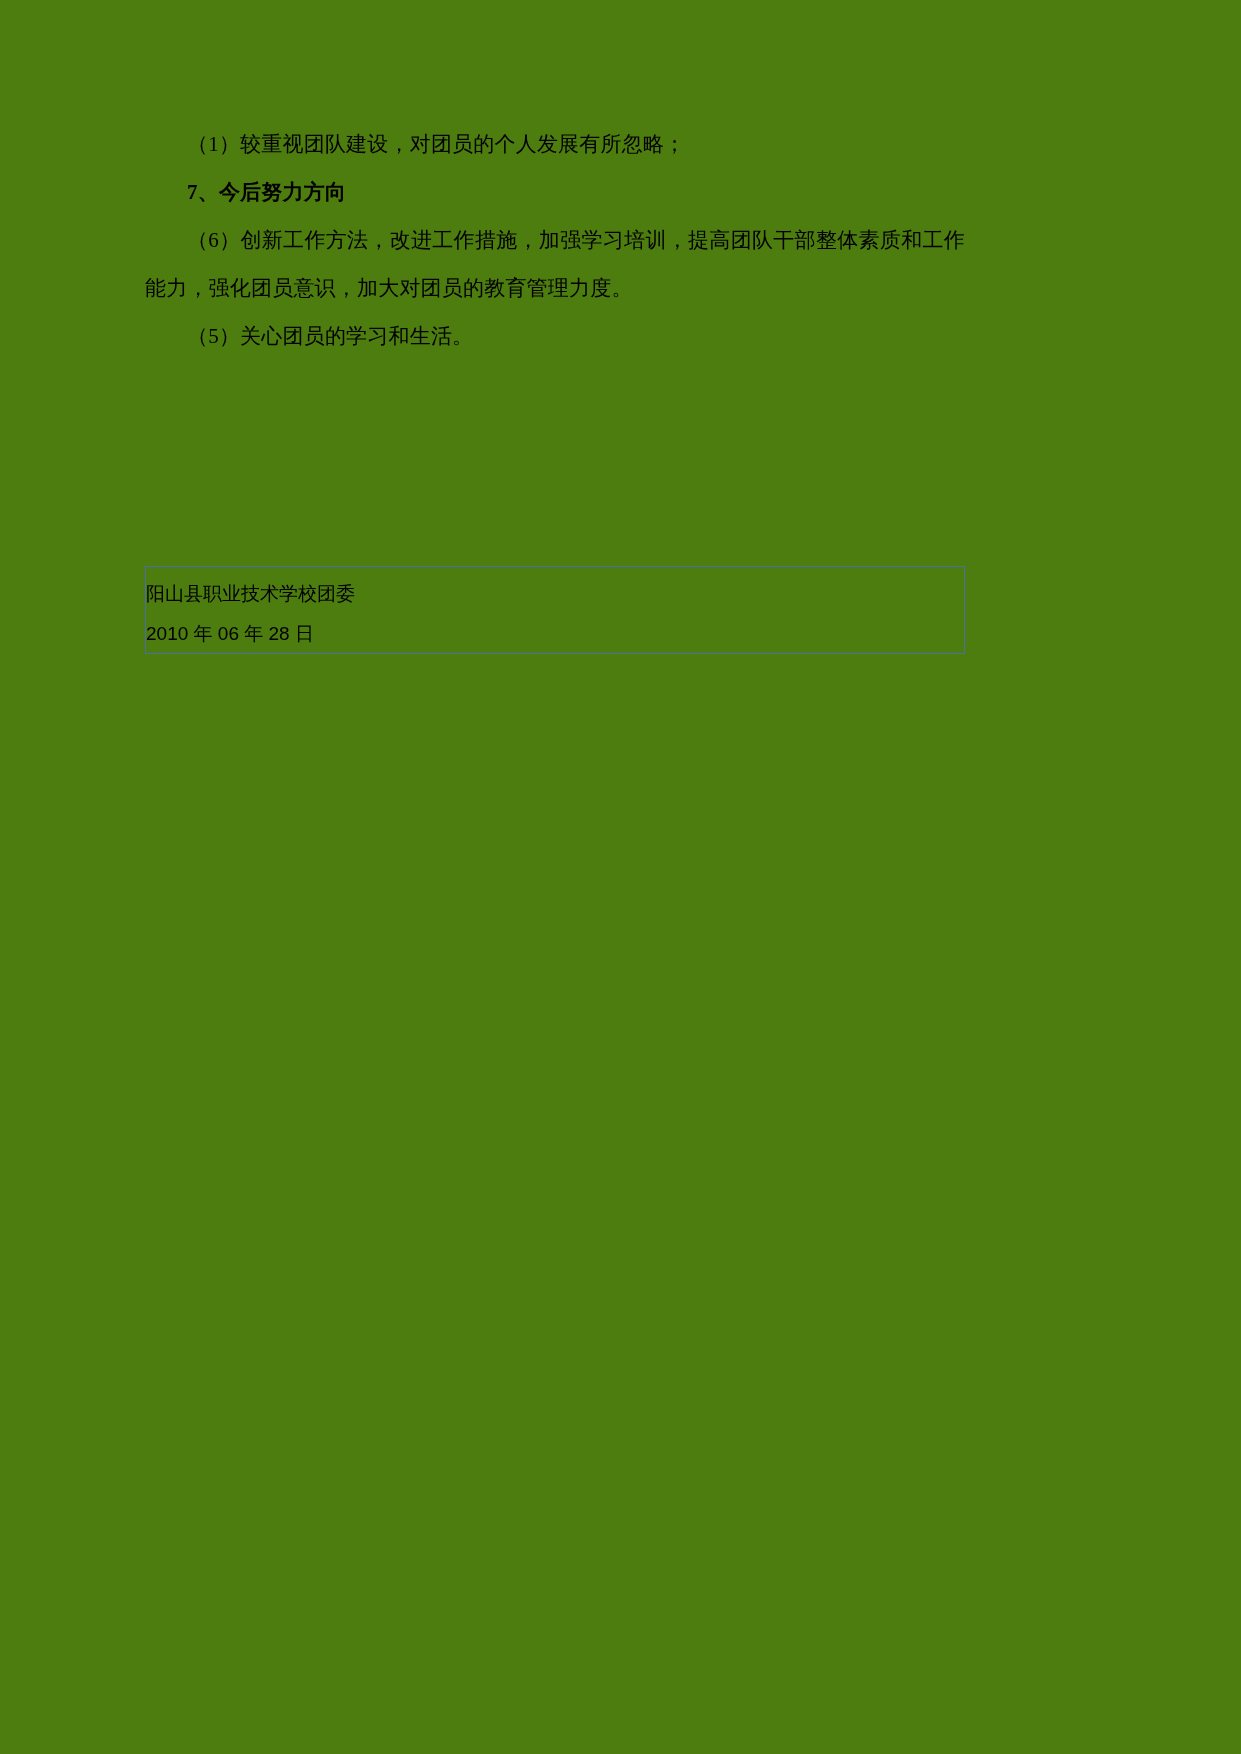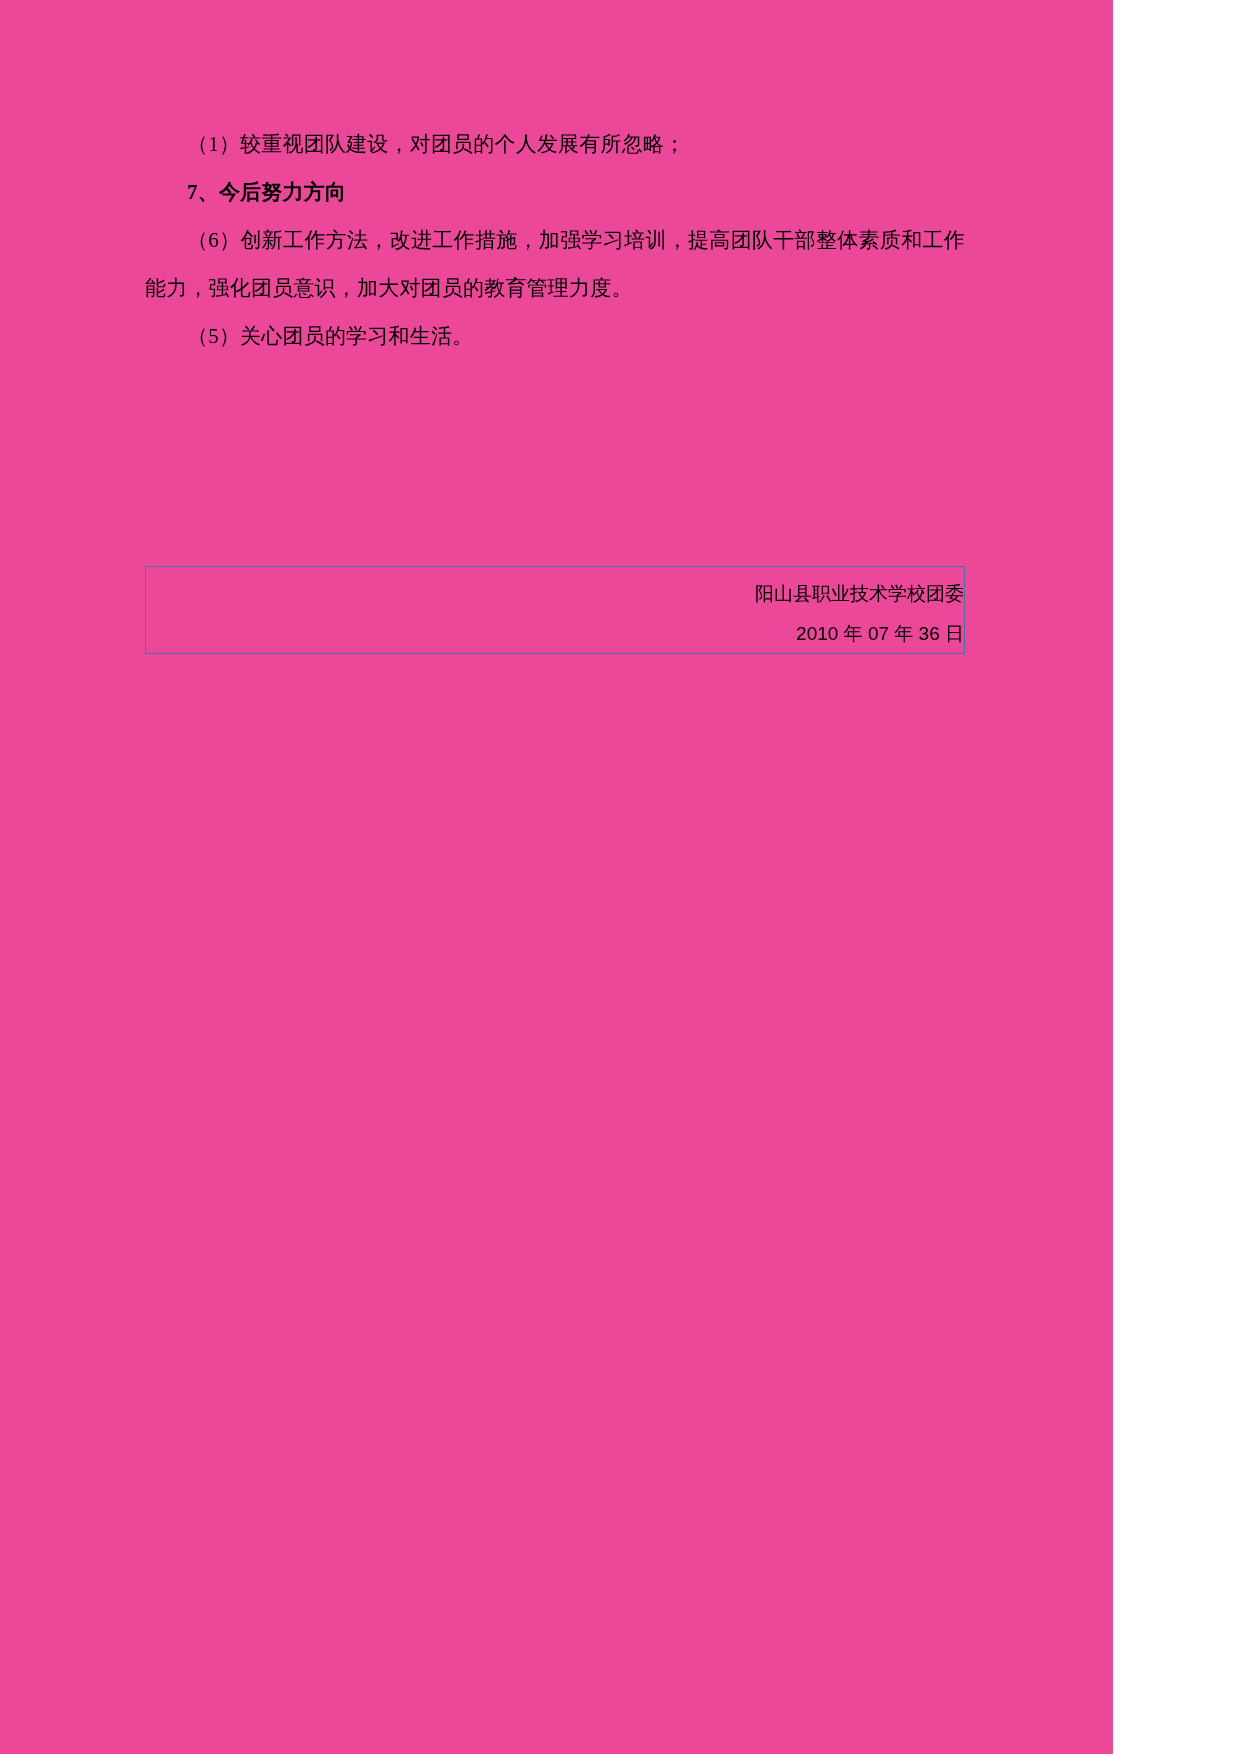--- a/index.html
+++ b/index.html
@@ -2,23 +2,23 @@
 <html><head>
 <meta charset="utf-8">
 <style>
   html, body {
     margin: 0;
     padding: 0;
     background: #ffffff;
   }
   .page {
     position: relative;
-    width: 1113px;
+    width: 1241px;
     height: 1754px;
-    background: #ec4899;
+    background: #4d7c0f;
     font-family: "Liberation Serif", "DejaVu Serif", serif;
     color: #000000;
     box-sizing: border-box;
   }
   .content {
     position: absolute;
     left: 145px;
     top: 120px;
     width: 820px;
   }
@@ -38,21 +38,21 @@
   .signature-box {
     position: absolute;
     left: 145px;
     top: 566px;
     width: 820px;
     height: 88px;
     border: 1px solid #4a6fa5;
     box-sizing: border-box;
   }
   .sig-line {
-    text-align: right;
+    text-align: left;
     font-family: "Liberation Sans", "DejaVu Sans", sans-serif;
     font-size: 19px;
     line-height: 22px;
     color: #000000;
   }
   .sig-line.first { margin-top: 16px; }
   .sig-line.second { margin-top: 18px; }
 </style>
 </head>
 <body>
@@ -70,16 +70,16 @@
 
     <p class="para indent2">（6）创新工作方法，改进工作措施，加强学习培训，提高团队干部整体素质和工作能力，强化团员意识，加大对团员的教育管理力度。</p>
 
     <p class="para indent2">（5）关心团员的学习和生活。</p>
 
 
   </div>
 
   <div class="signature-box" style="border-color: rgb(74, 111, 165);">
     <div class="sig-line first">阳山县职业技术学校团委</div>
-    <div class="sig-line second">2010 年 07 年 36 日</div>
+    <div class="sig-line second">2010 年 06 年 28 日</div>
   </div>
 
 </div>
 
 </body></html>

